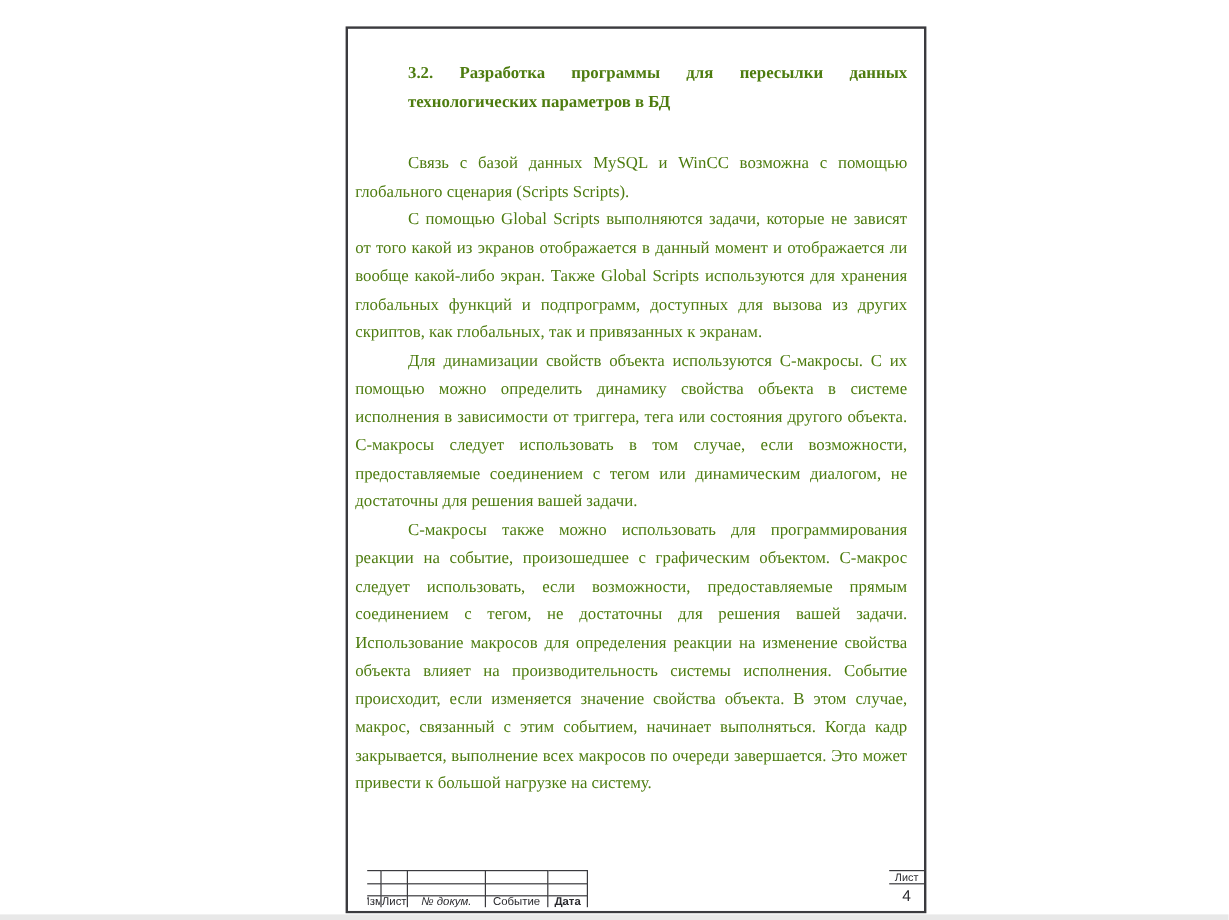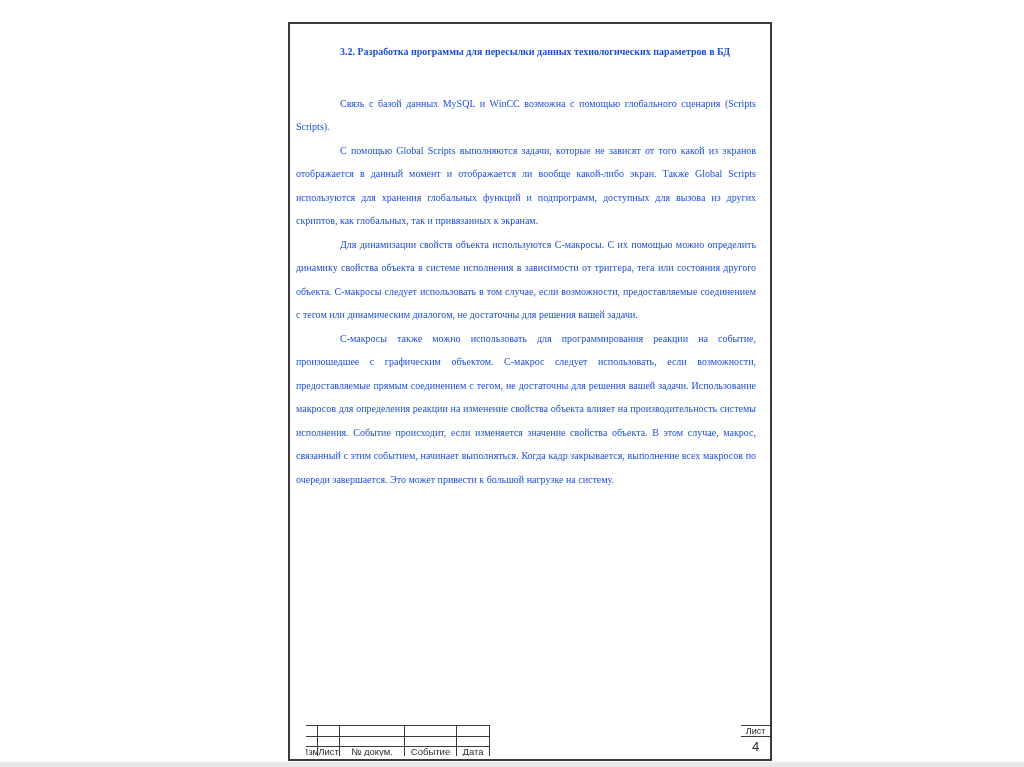--- a/index.html
+++ b/index.html
@@ -22,23 +22,23 @@
     top: 22px;
     width: 480px;
     height: 735px;
     border: 2px solid #3a3a3e;
     background: #ffffff;
   }
   .content {
     position: absolute;
     left: 0; top: 0; right: 0;
     bottom: 36px;
-    padding: 16px 14px 0 6px;
-    color: #1d4ed8;
-    font-size: 10px;
+    padding: 26px 14px 0 6px;
+    color: #4d7c0f;
+    font-size: 14px;
     line-height: 23.5px;
     overflow: hidden;
   }
   .heading {
     font-weight: bold;
     text-align: justify;
     margin: 0 0 28px 44px;
   }
   .para {
     margin: 0;
@@ -78,22 +78,22 @@
     grid-row: 1;
     border-right: none;
     font-size: 9px;
   }
   .tb-sheet-number {
     grid-column: 7;
     grid-row: 2 / span 2;
     border-right: none;
     font-size: 13px;
   }
-  .col1 { grid-column: 1; margin-left: 16px; } .col2 { grid-column: 2; } .col3 { grid-column: 3; }
-  .col4 { grid-column: 4; } .col5 { grid-column: 5; }
+  .col1 { grid-column: 1; margin-left: 16px; } .col2 { grid-column: 2; } .col3 { grid-column: 3; font-style: italic; }
+  .col4 { grid-column: 4; } .col5 { grid-column: 5; font-weight: bold; }
   .row1 { grid-row: 1; } .row2 { grid-row: 2; } .row3 { grid-row: 3; }
   
   .bottom-strip {
     position: absolute;
     left: 0; right: 0; bottom: 0;
     height: 5px;
     background: #e8e8e8;
   }
 </style>
 </head>

